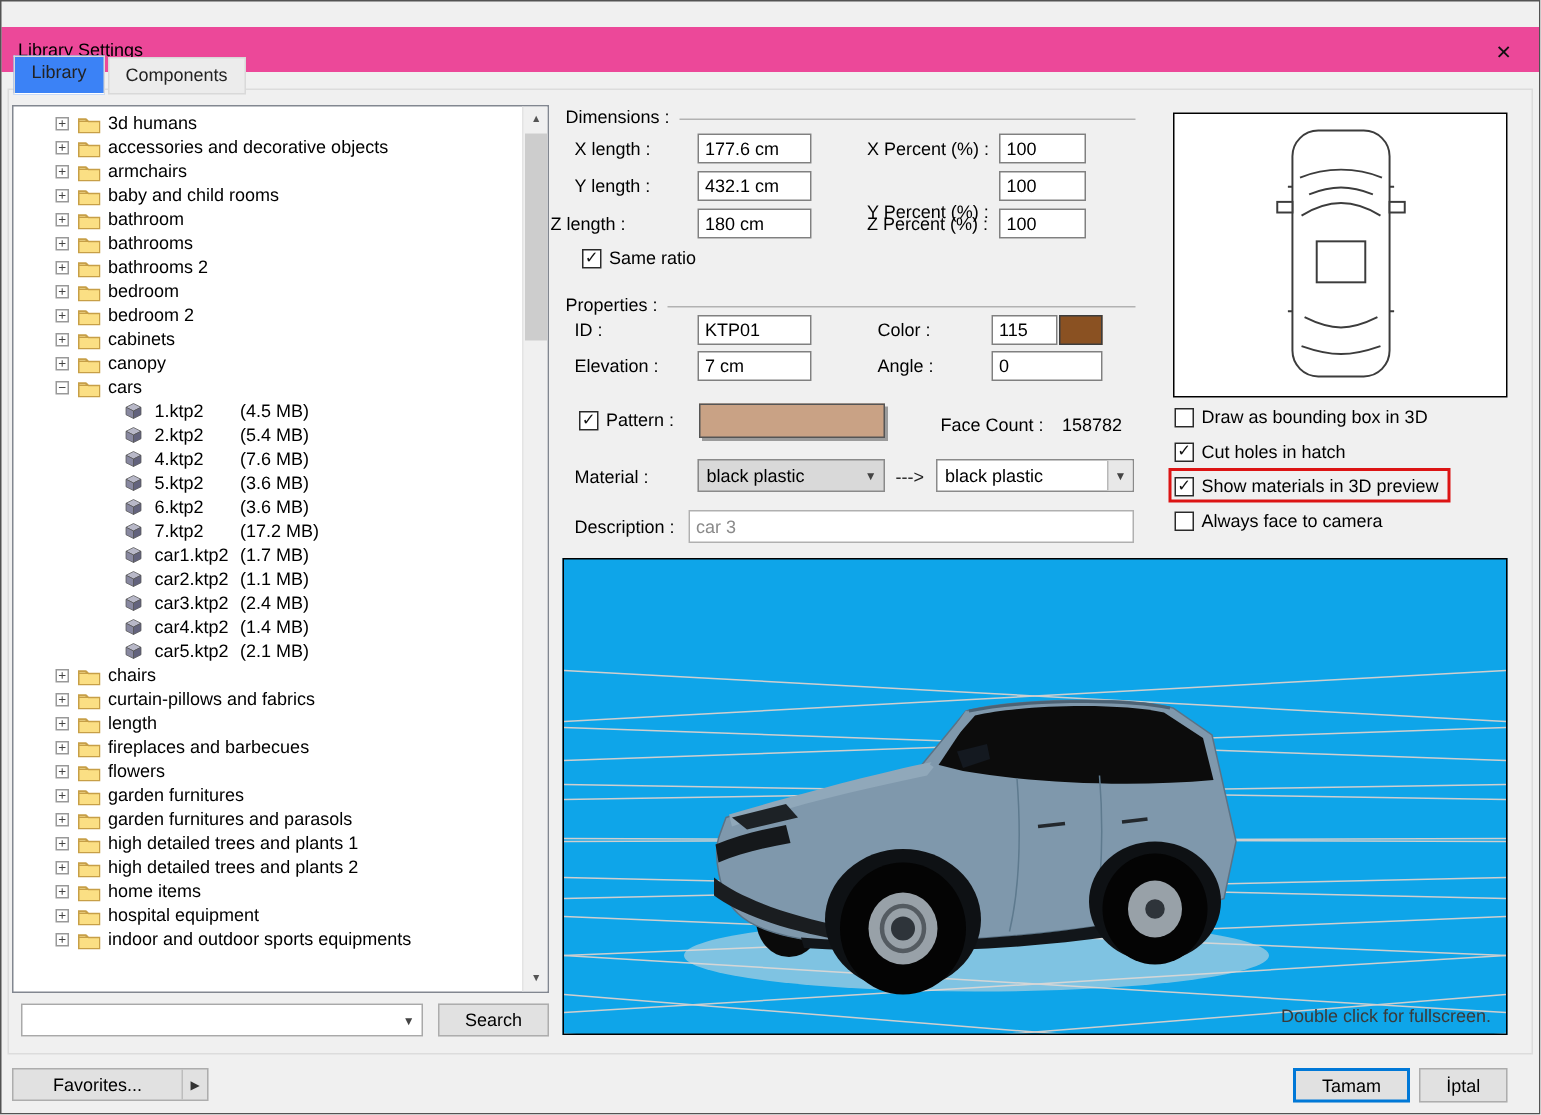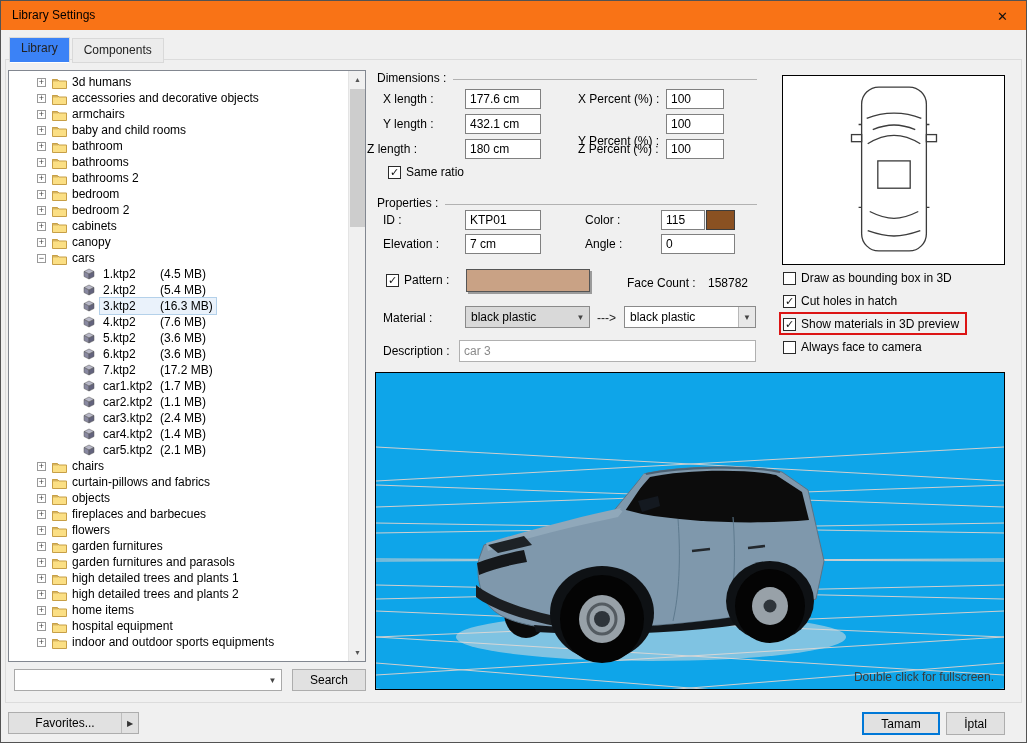--- a/index.html
+++ b/index.html
@@ -4,21 +4,21 @@
 <style>
   * { margin:0; padding:0; box-sizing:border-box; }
   html,body { width:1027px; height:743px; }
   body {
     position:relative; background:#f0f0f0; overflow:hidden;
     font-family:"Liberation Sans", sans-serif; font-size:12px; color:#000;
   }
   .frame { position:absolute; inset:0; border:1px solid #535353; pointer-events:none; z-index:99; }
 
   
-  .titlebar { position:absolute; left:1px; top:0; width:1025px; height:30px; background:#f97316; }
+  .titlebar { position:absolute; left:1px; top:18px; width:1025px; height:30px; background:#ec4899; }
   .title { position:absolute; left:11px; top:8px; font-size:12px; }
   .closebtn { position:absolute; right:1px; top:1px; width:45px; height:30px; display:flex; align-items:center; justify-content:center; font-size:13px; color:#111; }
 
   
   .tabpanel { position:absolute; left:5px; top:59px; width:1017px; height:644px; border:1px solid #dcdcdc; background:#f0f0f0; }
   .tabs { position:absolute; left:9px; top:38px; display:flex; z-index:5; }
   .tab { padding:4px 11px 5px; border:1px solid #d9d9d9; background:#ececec; margin-right:2px; color:#222; }
   .tab.active { background:#3b82f6; border-bottom:1px solid #fff; padding-top:3px; margin-top:-1px; }
 
   
@@ -234,33 +234,20 @@
             <path d="M6,1 L11,3.5 L6,6 L1,3.5 Z" fill="#b8b8c8" stroke="#555" stroke-width="0.5"></path>
             <path d="M1,3.5 L6,6 L6,11 L1,8.5 Z" fill="#8888a0" stroke="#555" stroke-width="0.5"></path>
             <path d="M11,3.5 L6,6 L6,11 L11,8.5 Z" fill="#63637d" stroke="#555" stroke-width="0.5"></path>
           </svg>
         </span>
         <span class="itext">
           <span class="iname">2.ktp2</span>
           <span class="isize">(5.4 MB)</span>
         </span>
       </div>
-      <div class="trow item sel">
-        <span class="itico">
-          <svg width="12" height="12" viewBox="0 0 12 12">
-            <path d="M6,1 L11,3.5 L6,6 L1,3.5 Z" fill="#b8b8c8" stroke="#555" stroke-width="0.5"></path>
-            <path d="M1,3.5 L6,6 L6,11 L1,8.5 Z" fill="#8888a0" stroke="#555" stroke-width="0.5"></path>
-            <path d="M11,3.5 L6,6 L6,11 L11,8.5 Z" fill="#63637d" stroke="#555" stroke-width="0.5"></path>
-          </svg>
-        </span>
-        <span class="itext">
-          <span class="iname">3.ktp2</span>
-          <span class="isize">(16.3 MB)</span>
-        </span>
-      </div>
       <div class="trow item">
         <span class="itico">
           <svg width="12" height="12" viewBox="0 0 12 12">
             <path d="M6,1 L11,3.5 L6,6 L1,3.5 Z" fill="#b8b8c8" stroke="#555" stroke-width="0.5"></path>
             <path d="M1,3.5 L6,6 L6,11 L1,8.5 Z" fill="#8888a0" stroke="#555" stroke-width="0.5"></path>
             <path d="M11,3.5 L6,6 L6,11 L11,8.5 Z" fill="#63637d" stroke="#555" stroke-width="0.5"></path>
           </svg>
         </span>
         <span class="itext">
           <span class="iname">4.ktp2</span>
@@ -392,21 +379,21 @@
         <span>curtain-pillows and fabrics</span>
       </div>
       <div class="trow">
         <span class="expbox">+</span>
         <span class="foldico">
           <svg width="15" height="13" viewBox="0 0 15 13">
             <path d="M0.5,3.5 L5.5,3.5 L7,5 L14.5,5 L14.5,12.5 L0.5,12.5 Z" fill="#fbdf84" stroke="#c79f47"></path>
             <path d="M0.5,3.5 L5,3.5 L6.3,4.8 L0.5,4.8 Z" fill="#fdeaa9" stroke="#c79f47"></path>
           </svg>
         </span>
-        <span>objects</span>
+        <span>length</span>
       </div>
       <div class="trow">
         <span class="expbox">+</span>
         <span class="foldico">
           <svg width="15" height="13" viewBox="0 0 15 13">
             <path d="M0.5,3.5 L5.5,3.5 L7,5 L14.5,5 L14.5,12.5 L0.5,12.5 Z" fill="#fbdf84" stroke="#c79f47"></path>
             <path d="M0.5,3.5 L5,3.5 L6.3,4.8 L0.5,4.8 Z" fill="#fdeaa9" stroke="#c79f47"></path>
           </svg>
         </span>
         <span>fireplaces and barbecues</span>

